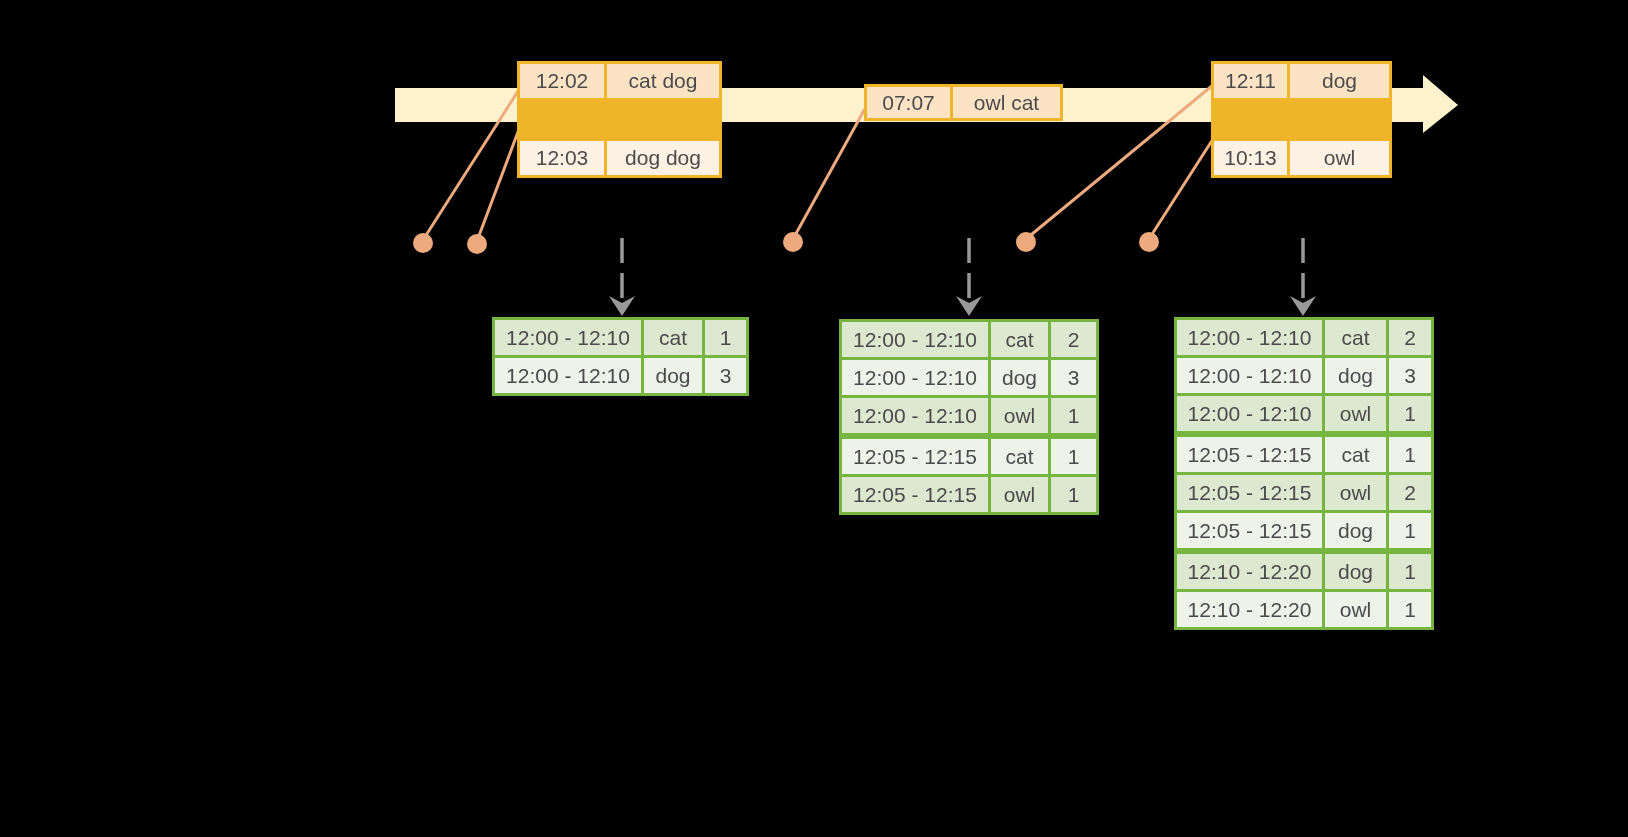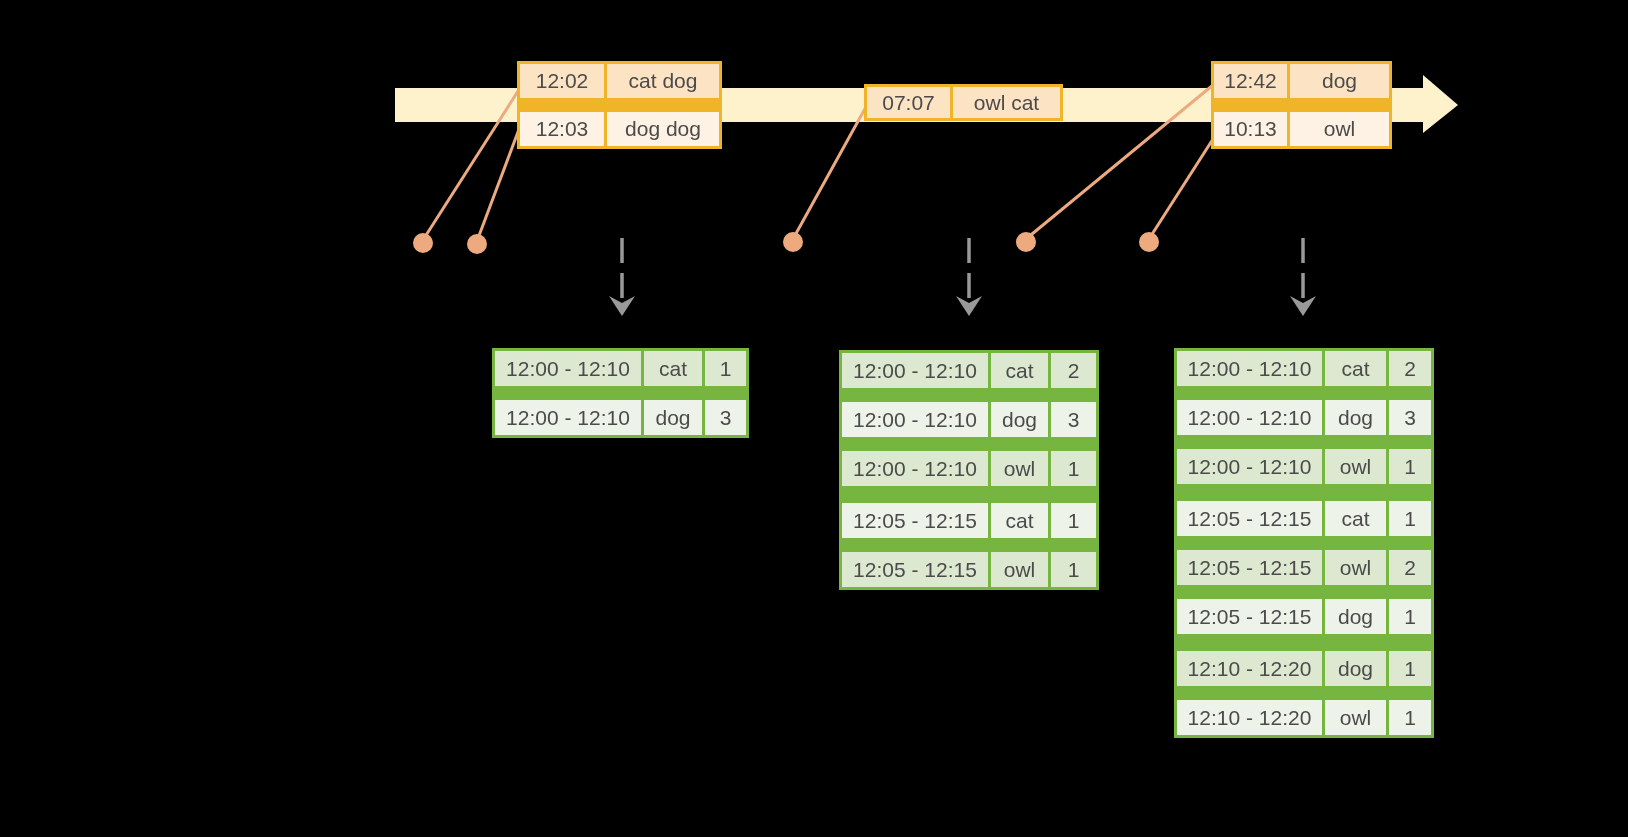--- a/index.html
+++ b/index.html
@@ -14,31 +14,31 @@
     --green-light:#eef3e9;
     --gray-arrow:#999999;
     --text:#4b4b4b;
   }
   html,body{margin:0;padding:0;background:var(--bg);}
   #canvas{
     position:relative;width:1628px;height:837px;background:var(--bg);
     font-family:"Liberation Sans", sans-serif;overflow:hidden;
   }
   #overlay{position:absolute;left:0;top:0;pointer-events:none;}
-  .dtable{position:absolute;display:flex;flex-direction:column;gap:14px;padding:3px;box-sizing:border-box;}
+  .dtable{position:absolute;display:flex;flex-direction:column;gap:3px;padding:3px;box-sizing:border-box;}
   .dtable.orange{background:var(--orange-border);}
-  .dtable.green{background:var(--green-border);margin-top:31px;}
+  .dtable.green{background:var(--green-border);}
   .trow{display:grid;gap:3px;grid-template-columns:var(--cols);}
   .trow.group-start{margin-top:3px;}
   .tcell{
     display:flex;align-items:center;justify-content:center;
     height:var(--rh);font-size:21px;color:var(--text);white-space:nowrap;
   }
   .orange .trow.r-dark  .tcell{background:var(--orange-dark);}
-  .orange .trow.r-light .tcell{background:var(--orange-light);}
+  .orange .trow.r-light .tcell{background:var(--orange-light);margin-top:40px;}
   .green  .trow.r-dark  .tcell{background:var(--green-dark);}
   .green  .trow.r-light .tcell{background:var(--green-light);}
 </style>
 </head>
 <body>
 
 <div id="canvas">
 
   <svg id="overlay" width="1628" height="837" viewBox="0 0 1628 837">
 
@@ -83,21 +83,21 @@
 
   <div class="dtable orange" style="left:864px;top:84px;--cols:83px 107px;--rh:31px">
       <div class="trow r-dark">
         <div class="tcell">07:07</div>
         <div class="tcell">owl cat</div>
       </div>
     </div>
 
   <div class="dtable orange" style="left:1211px;top:61px;--cols:73px 99px;--rh:34px">
       <div class="trow r-dark">
-        <div class="tcell">12:42</div>
+        <div class="tcell">12:11</div>
         <div class="tcell">dog</div>
       </div>
       <div class="trow r-light">
         <div class="tcell">10:13</div>
         <div class="tcell">owl</div>
       </div>
     </div>
 
   <div class="dtable green" style="left:492px;top:317px;--cols:146px 58px 41px;--rh:35px">
       <div class="trow r-dark">

